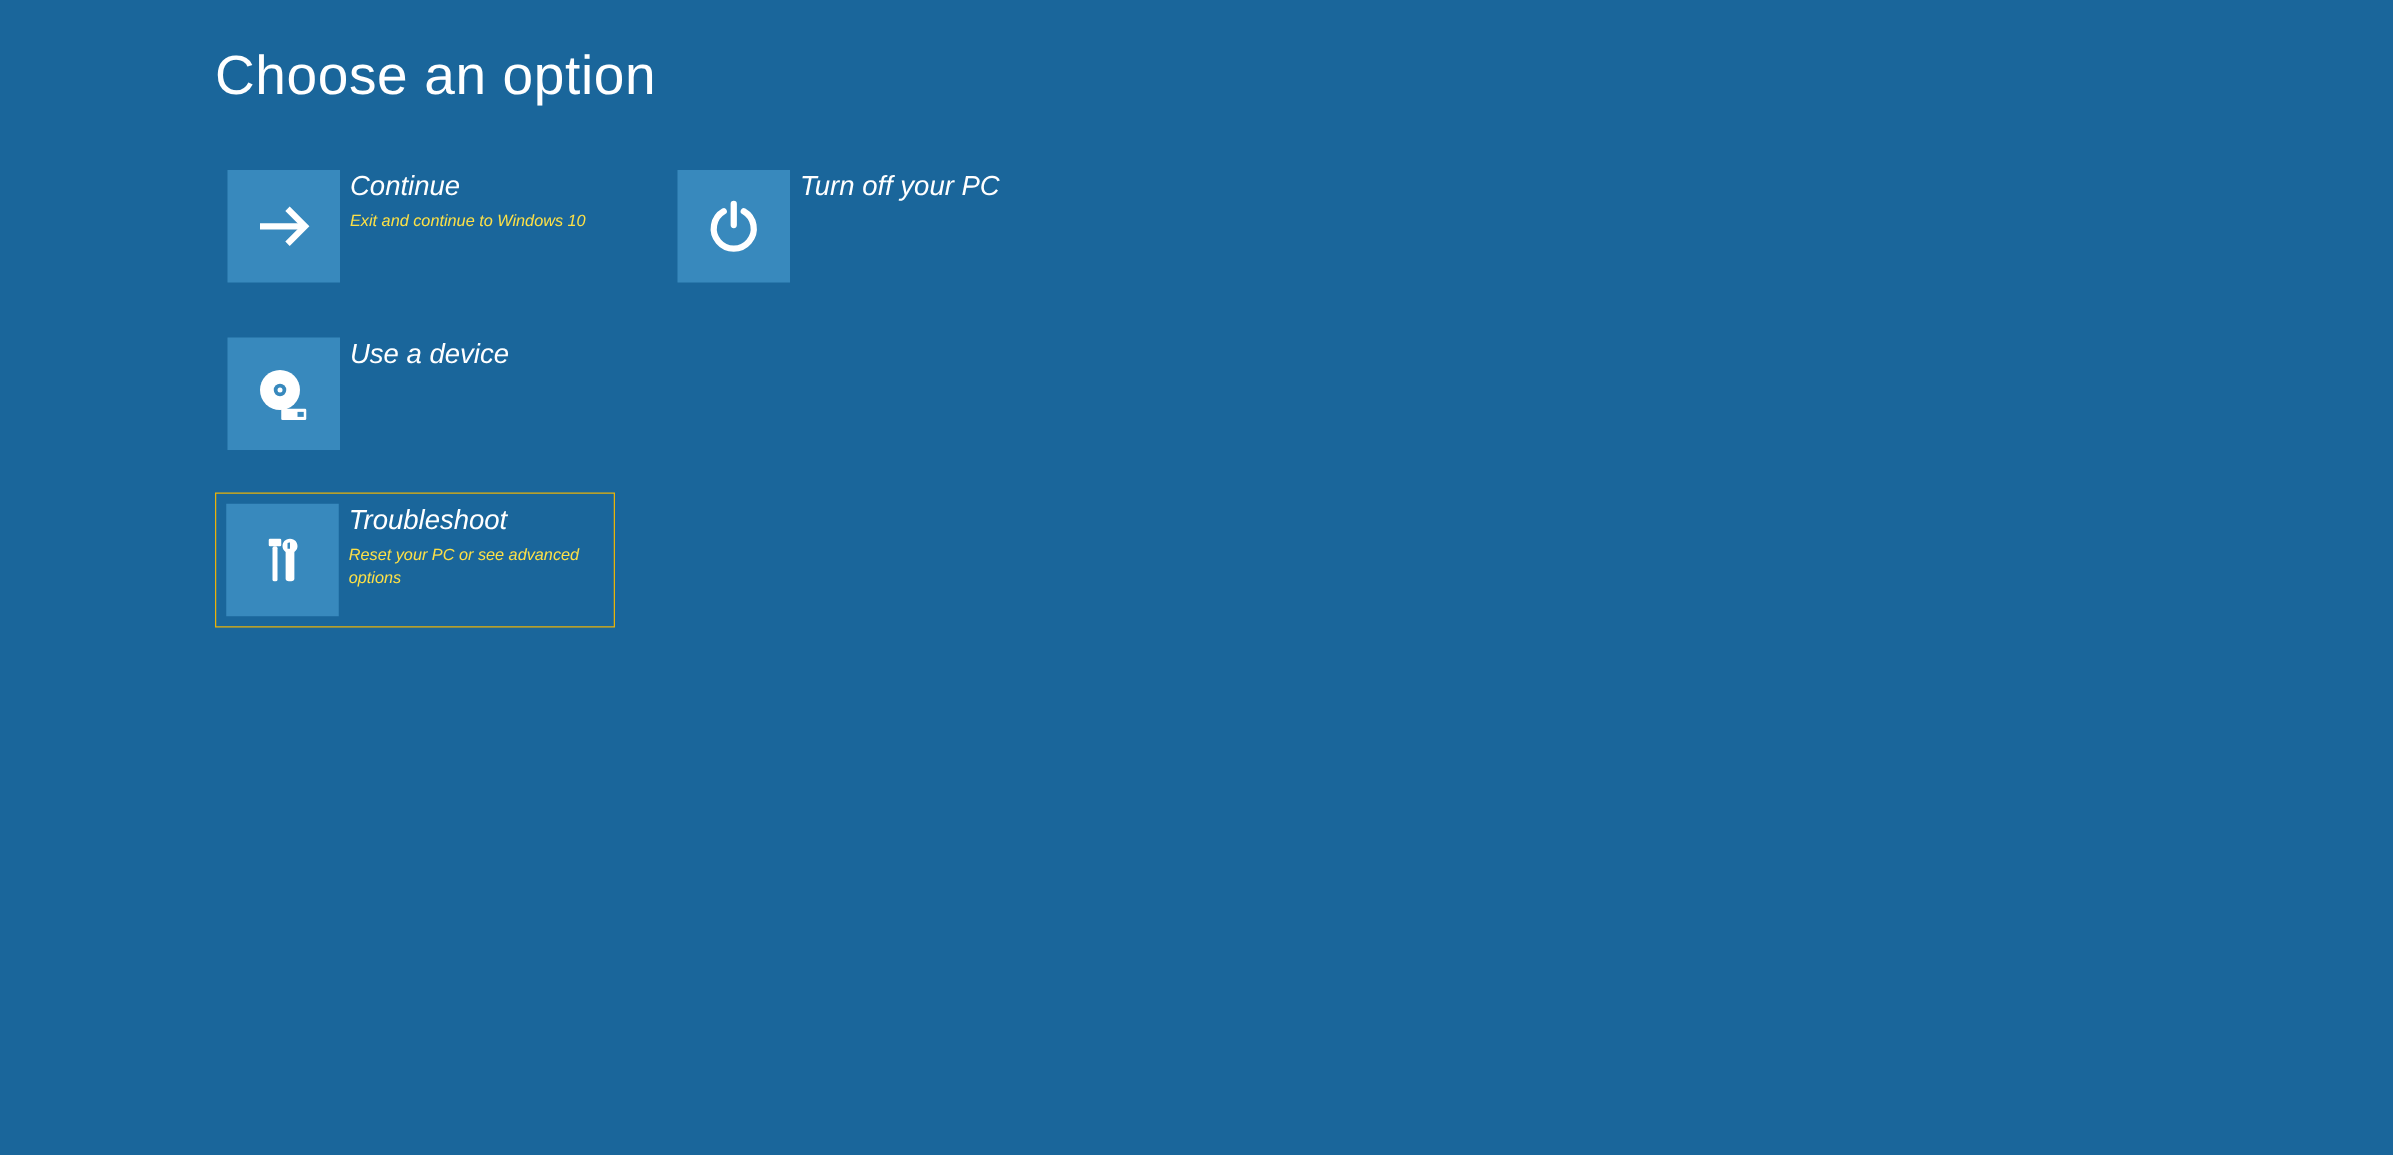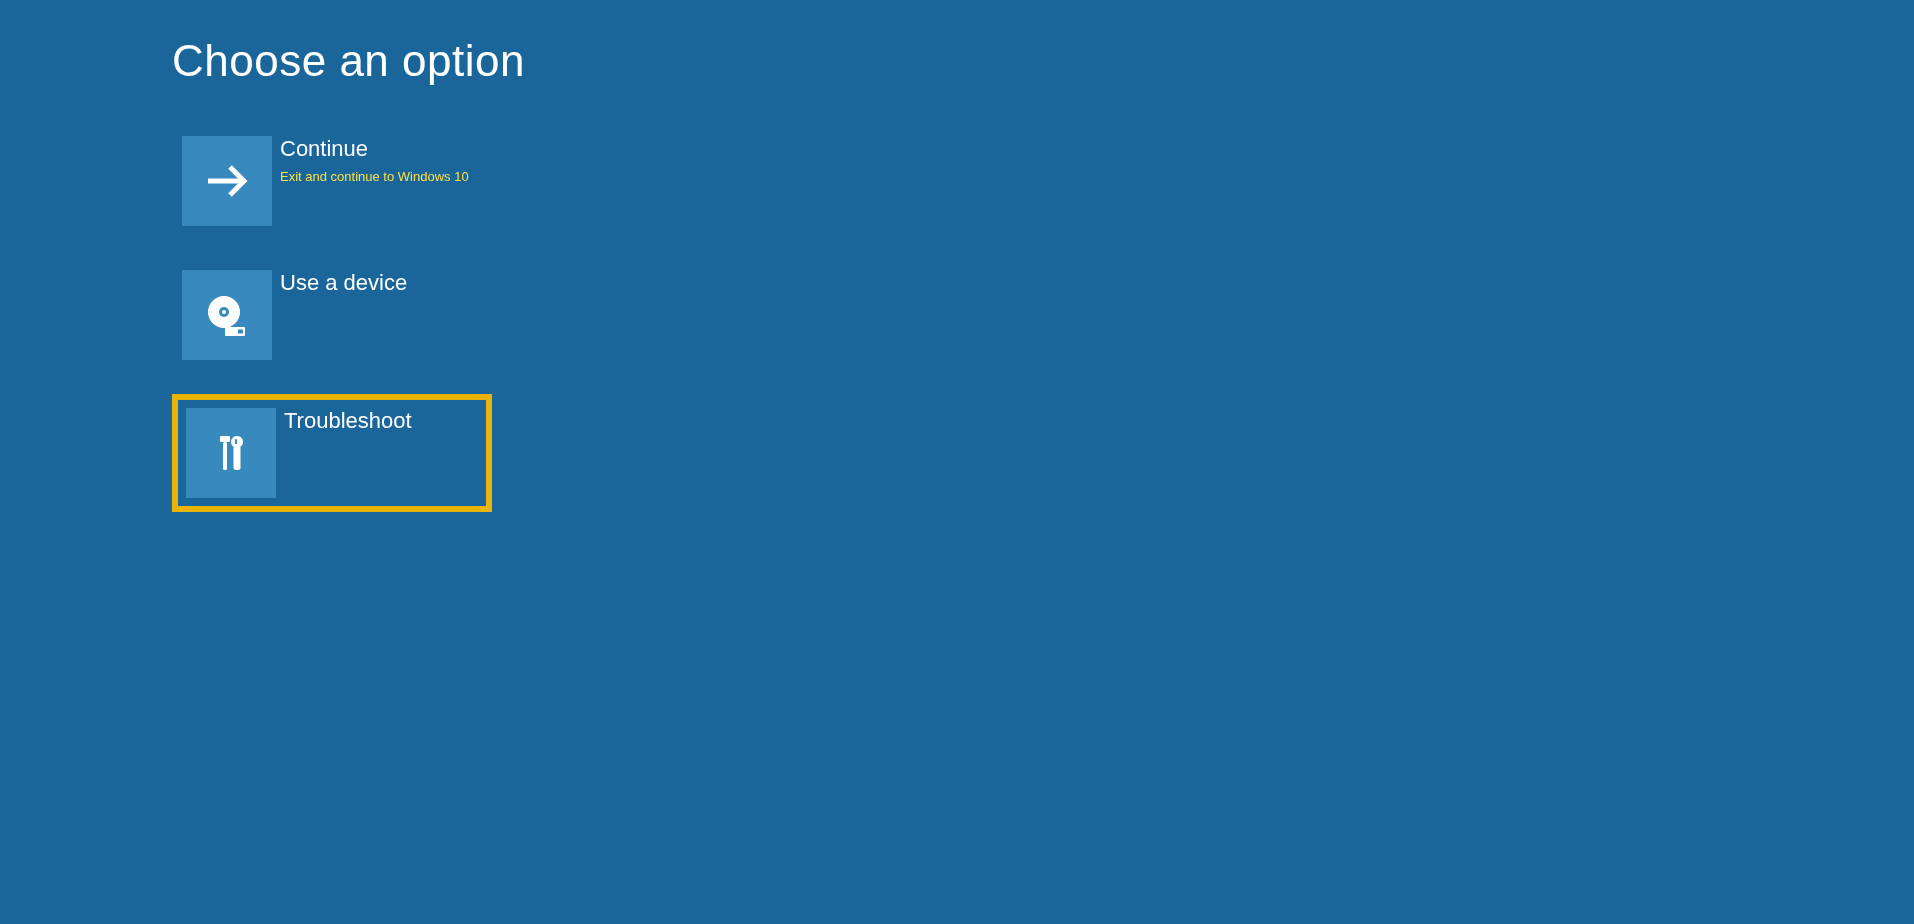--- a/index.html
+++ b/index.html
@@ -22,37 +22,38 @@
     }
     .page-title {
       font-size: 44px;
       font-weight: 300;
       margin-bottom: 40px;
       letter-spacing: 0.5px;
     }
     .options-grid {
       display: flex;
       gap: 40px;
+      font-style: italic;
     }
     .options-column {
       display: flex;
       flex-direction: column;
       gap: 24px;
     }
     .option-tile {
       display: flex;
       align-items: flex-start;
       width: 320px;
       border: 2px solid transparent;
       cursor: pointer;
       padding: 8px;
       min-height: 108px;
     }
     .option-tile.selected {
-      border: 6px solid #eab308;
+      border: 1px solid #eab308;
     }
     .tile-icon {
       width: 90px;
       height: 90px;
       background: #3889bd;
       display: flex;
       align-items: center;
       justify-content: center;
       flex-shrink: 0;
     }
@@ -119,20 +120,37 @@
       <div class="option-tile selected">
         <div class="tile-icon">
           <svg viewBox="0 0 50 50" fill="#ffffff">
             <rect x="17" y="14" width="4" height="28" rx="1.5"></rect>
             <rect x="14" y="8" width="10" height="6" rx="1"></rect>
             <path d="M 31 8 C 27 8 25 11 25 14 C 25 16 26 17.5 27.5 18.5 L 27.5 40 C 27.5 41 28.5 42 30 42 L 32 42 C 33.5 42 34.5 41 34.5 40 L 34.5 18.5 C 36 17.5 37 16 37 14 C 37 11 35 8 31 8 Z M 31 11 L 31 16 L 29 16 L 29 11.5 C 29.5 11.2 30 11 31 11 Z" fill="#ffffff"></path>
           </svg>
         </div>
         <div class="tile-text">
           <div class="tile-title">Troubleshoot</div>
+          <div class="tile-desc">Reset your PC or see advanced options</div>
         </div>
       </div>
 
     </div>
 
+    <div class="options-column">
+
+      <div class="option-tile">
+        <div class="tile-icon">
+          <svg viewBox="0 0 50 50" fill="none" stroke="#ffffff" stroke-width="5" stroke-linecap="round">
+            <path d="M 17 13 A 16 16 0 1 0 33 13"></path>
+            <line x1="25" y1="7" x2="25" y2="24"></line>
+          </svg>
+        </div>
+        <div class="tile-text">
+          <div class="tile-title">Turn off your PC</div>
+          <div class="tile-desc"></div>
+        </div>
+      </div>
+
+    </div>
 
   </div>
 </div>
 
 </body></html>

